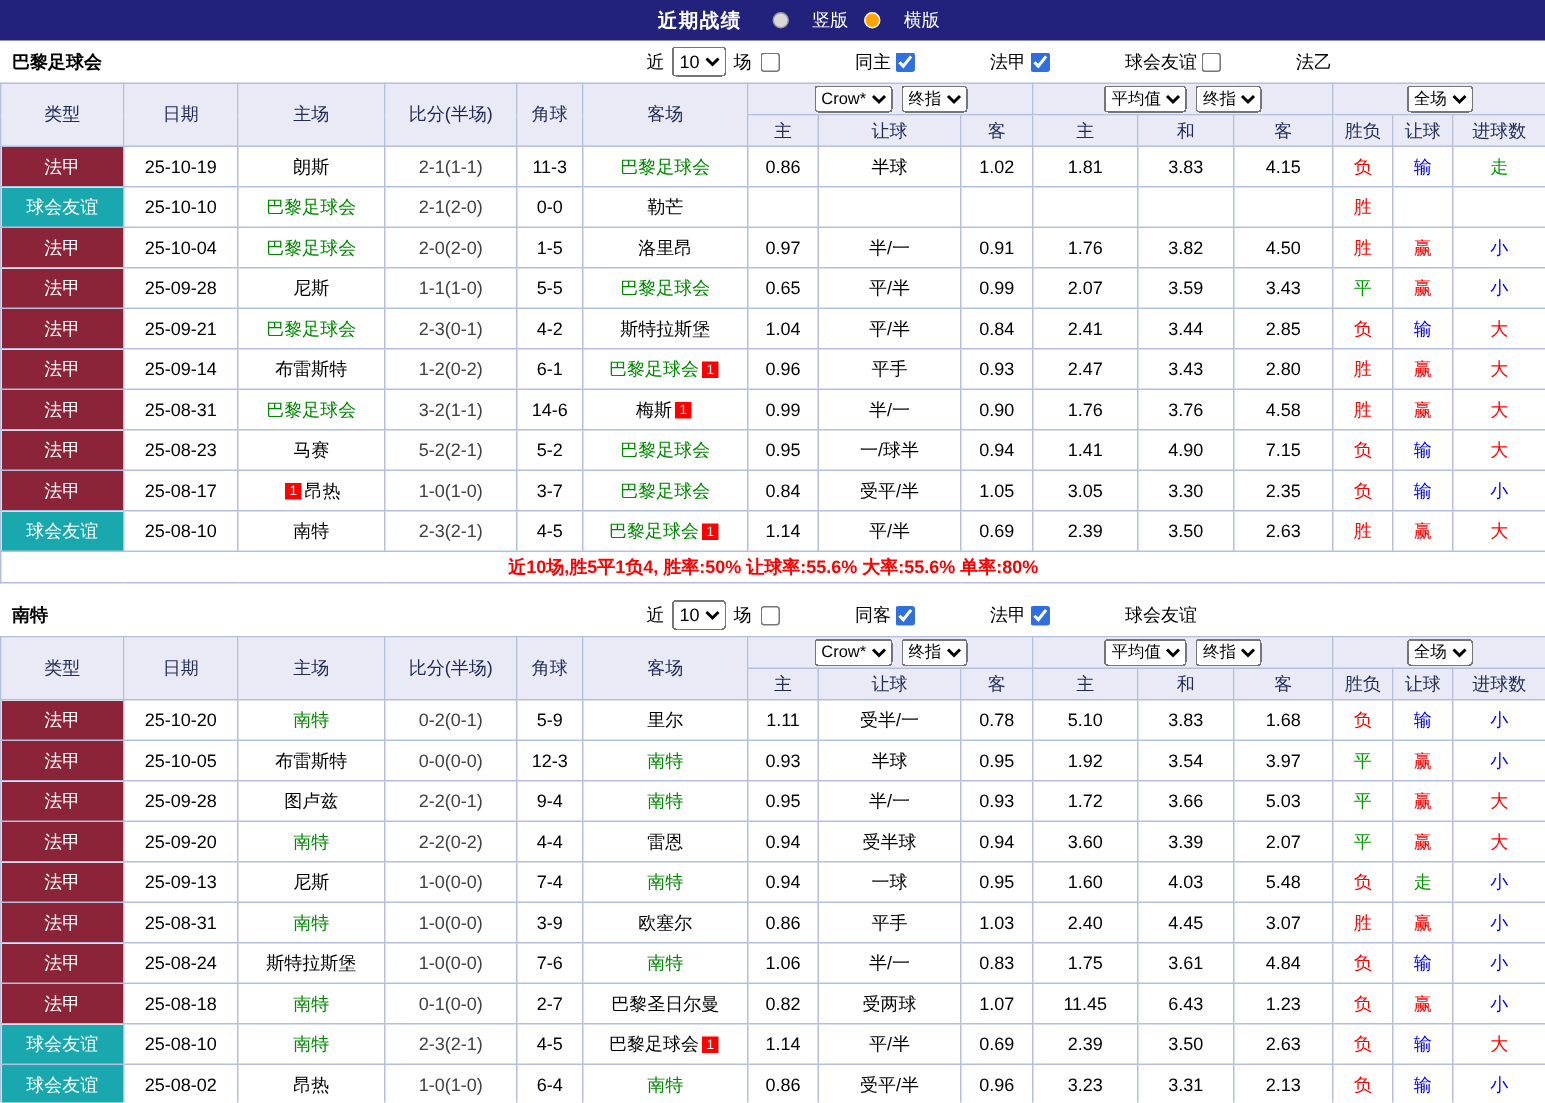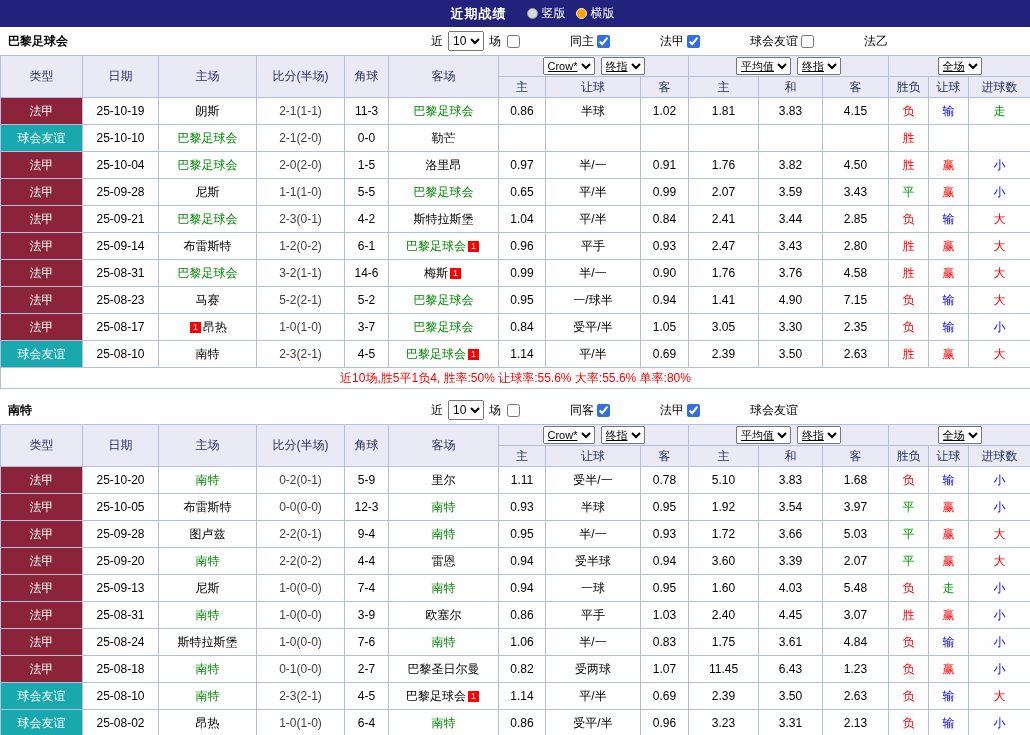--- a/index.html
+++ b/index.html
@@ -4,49 +4,49 @@
 <style>
   html,body{margin:0;padding:0;}
   body{
     width:1030px;height:735px;
     font-family:"Liberation Sans","DejaVu Sans",sans-serif;
     font-size:12px;background:#fff;color:#000;overflow:hidden;
   }
   
   .topbar{height:27px;background:#22227c;display:flex;align-items:center;justify-content:center;color:#fff;}
   .topbar .title{font-weight:bold;font-size:13px;letter-spacing:1px;margin-right:10px;margin-left:35px;}
-  .radio-item{display:inline-flex;align-items:center;gap:4px;margin-left:10px;cursor:pointer;font-size:12px;}
+  .radio-item{display:inline-flex;align-items:center;gap:16px;margin-left:10px;cursor:pointer;font-size:12px;}
   .radio-dot{width:11px;height:11px;border-radius:50%;background:#d9d9d9;border:1px solid #9a9a9a;box-sizing:border-box;}
   .radio-dot.sel{background:#ffa400;border:1px solid #fff;}
   
   .section + .section{margin-top:7px;}
   .section-head{position:relative;height:28px;display:flex;align-items:center;padding-left:8px;}
   .section-title{font-weight:bold;font-size:12px;color:#000;}
   .filter{position:absolute;left:428px;top:0;height:28px;display:flex;align-items:center;}
   .fw{margin:0 3px;}
   .count-select{font-size:12px;height:20px;margin:0 2px;}
   .check-item{display:inline-flex;align-items:center;margin-left:3px;cursor:pointer;gap:48px;}
   .check-item input{width:13px;height:13px;margin:0 2px 0 0;accent-color:#2f6fde;}
   
   table.stats{border-collapse:collapse;table-layout:fixed;width:1030px;}
   .stats th,.stats td{border:1px solid #b3bfdc;text-align:center;overflow:hidden;white-space:nowrap;padding:0;}
   .stats th{background:#e9eaf6;color:#1f2a55;font-weight:normal;height:20px;font-size:12px;}
   .stats td{height:26px;font-size:12px;background:#fff;}
-  .hsel{font-size:11px;height:18px;margin:0 3px;vertical-align:middle;text-decoration:underline;}
+  .hsel{font-size:11px;height:18px;margin:0 3px;vertical-align:middle;}
   td.league{color:#fff;}
   td.lg-l1{background:#8b2438;}
   td.lg-fr{background:#18a8ad;}
   td.score{color:#404040;}
   .team{color:#000;}
   .team.hl{color:#008800;}
   .badge{display:inline-block;background:#f00;color:#fff;font-size:9px;line-height:11px;width:11px;height:11px;margin:0 2px;vertical-align:1px;text-align:center;}
   .r-red{color:#f00;}
   .r-blue{color:#00f;}
   .r-green{color:#090;}
-  td.summary{color:#f00;height:20px;}
+  td.summary{color:#f00;height:20px;font-weight:bold;}
 </style>
 </head>
 <body>
 
 <div class="topbar">
   <span class="title">近期战绩</span>
   <span class="radio-item">
     <span class="radio-dot"></span>
     <span>竖版</span>
   </span>

